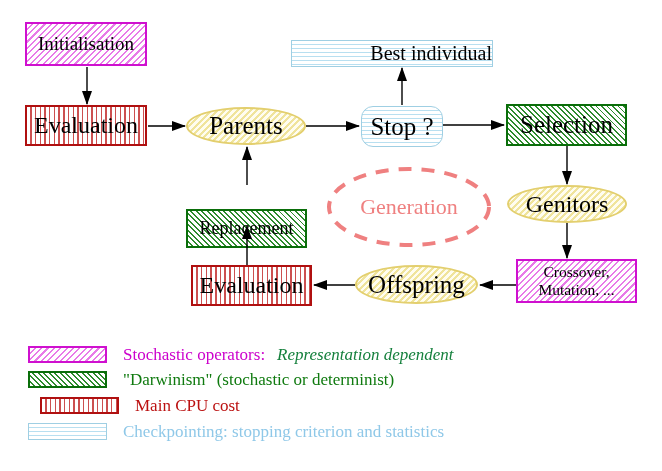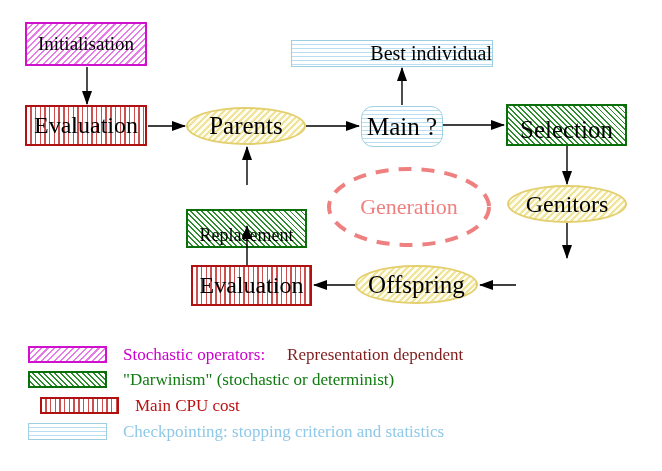--- a/index.html
+++ b/index.html
@@ -12,21 +12,20 @@
     box-sizing:border-box; color:#000; text-align:center; white-space:nowrap;
   }
   
   .hatch-magenta {
     background:repeating-linear-gradient(135deg,#ffffff 0 3px,#e87ae8 3px 4.5px);
     border:2px solid #cf10cf;
   }
   .hatch-green {
     background:repeating-linear-gradient(45deg,#ffffff 0 2.6px,#2e8b2e 2.6px 3.9px);
     border:2px solid #0a6e0a;
-    align-items:flex-end;
   }
   .stripe-red {
     background:repeating-linear-gradient(90deg,#ffffff 0 3.2px,#cc5050 3.2px 4.7px);
     border:2px solid #b01010;
     text-align:right;
   }
   .stripe-cyan {
     background:repeating-linear-gradient(180deg,#ffffff 0 2.6px,#b8dff0 2.6px 4px);
     border:1.5px solid #9fcfe3;
   }
@@ -50,21 +49,21 @@
                    color:#ef8080; background:none; border:none; }
   
   #arrows { position:absolute; left:0; top:0; width:662px; height:471px; pointer-events:none; }
   
   #legend { position:absolute; left:28px; top:346px; width:620px; height:100px; }
   .lrow { position:absolute; left:0; display:flex; align-items:center; height:17px; }
   .lswatch { width:79px; height:17px; box-sizing:border-box; margin-right:16px; flex:none; }
   .ltext { font-size:17px; line-height:17px; white-space:nowrap; }
   .lrow0 { top:0; }  .lrow1 { top:25px; }  .lrow2 { top:51px;padding-left:12px; }  .lrow3 { top:77px; }
   .c-magenta { color:#cc00cc; }
-  .c-gold    { color:#7f1d1d; margin-left:22px; }
+  .c-gold    { color:#15803d; margin-left:12px;font-style:italic; }
   .c-green   { color:#0f7a0f; }
   .c-red     { color:#bb1111; }
   .c-cyan    { color:#8fc8e8; }
 </style>
 </head>
 <body>
 
 <div id="canvas">
 
   <div class="node hatch-magenta" id="n-init">
@@ -77,31 +76,35 @@
 
   <div class="node hatch-yellow" id="n-parents">
     <span>Parents</span>
   </div>
 
   <div class="node stripe-cyan" id="n-best">
     <span>Best individual</span>
   </div>
 
   <div class="node stripe-cyan" id="n-stop">
-    <span>Main ?</span>
+    <span>Stop ?</span>
   </div>
 
   <div class="node hatch-green" id="n-selection">
     <span>Selection</span>
   </div>
 
   <div class="node hatch-yellow" id="n-genitors">
     <span>Genitors</span>
   </div>
 
+  <div class="node hatch-magenta" id="n-crossover">
+    <span>Crossover,</span>
+    <span>Mutation, ...</span>
+  </div>
 
   <div class="node hatch-yellow" id="n-offspring">
     <span>Offspring</span>
   </div>
 
   <div class="node stripe-red" id="n-eval-bottom">
     <span>Evaluation</span>
   </div>
 
   <div class="node hatch-green" id="n-replacement">

